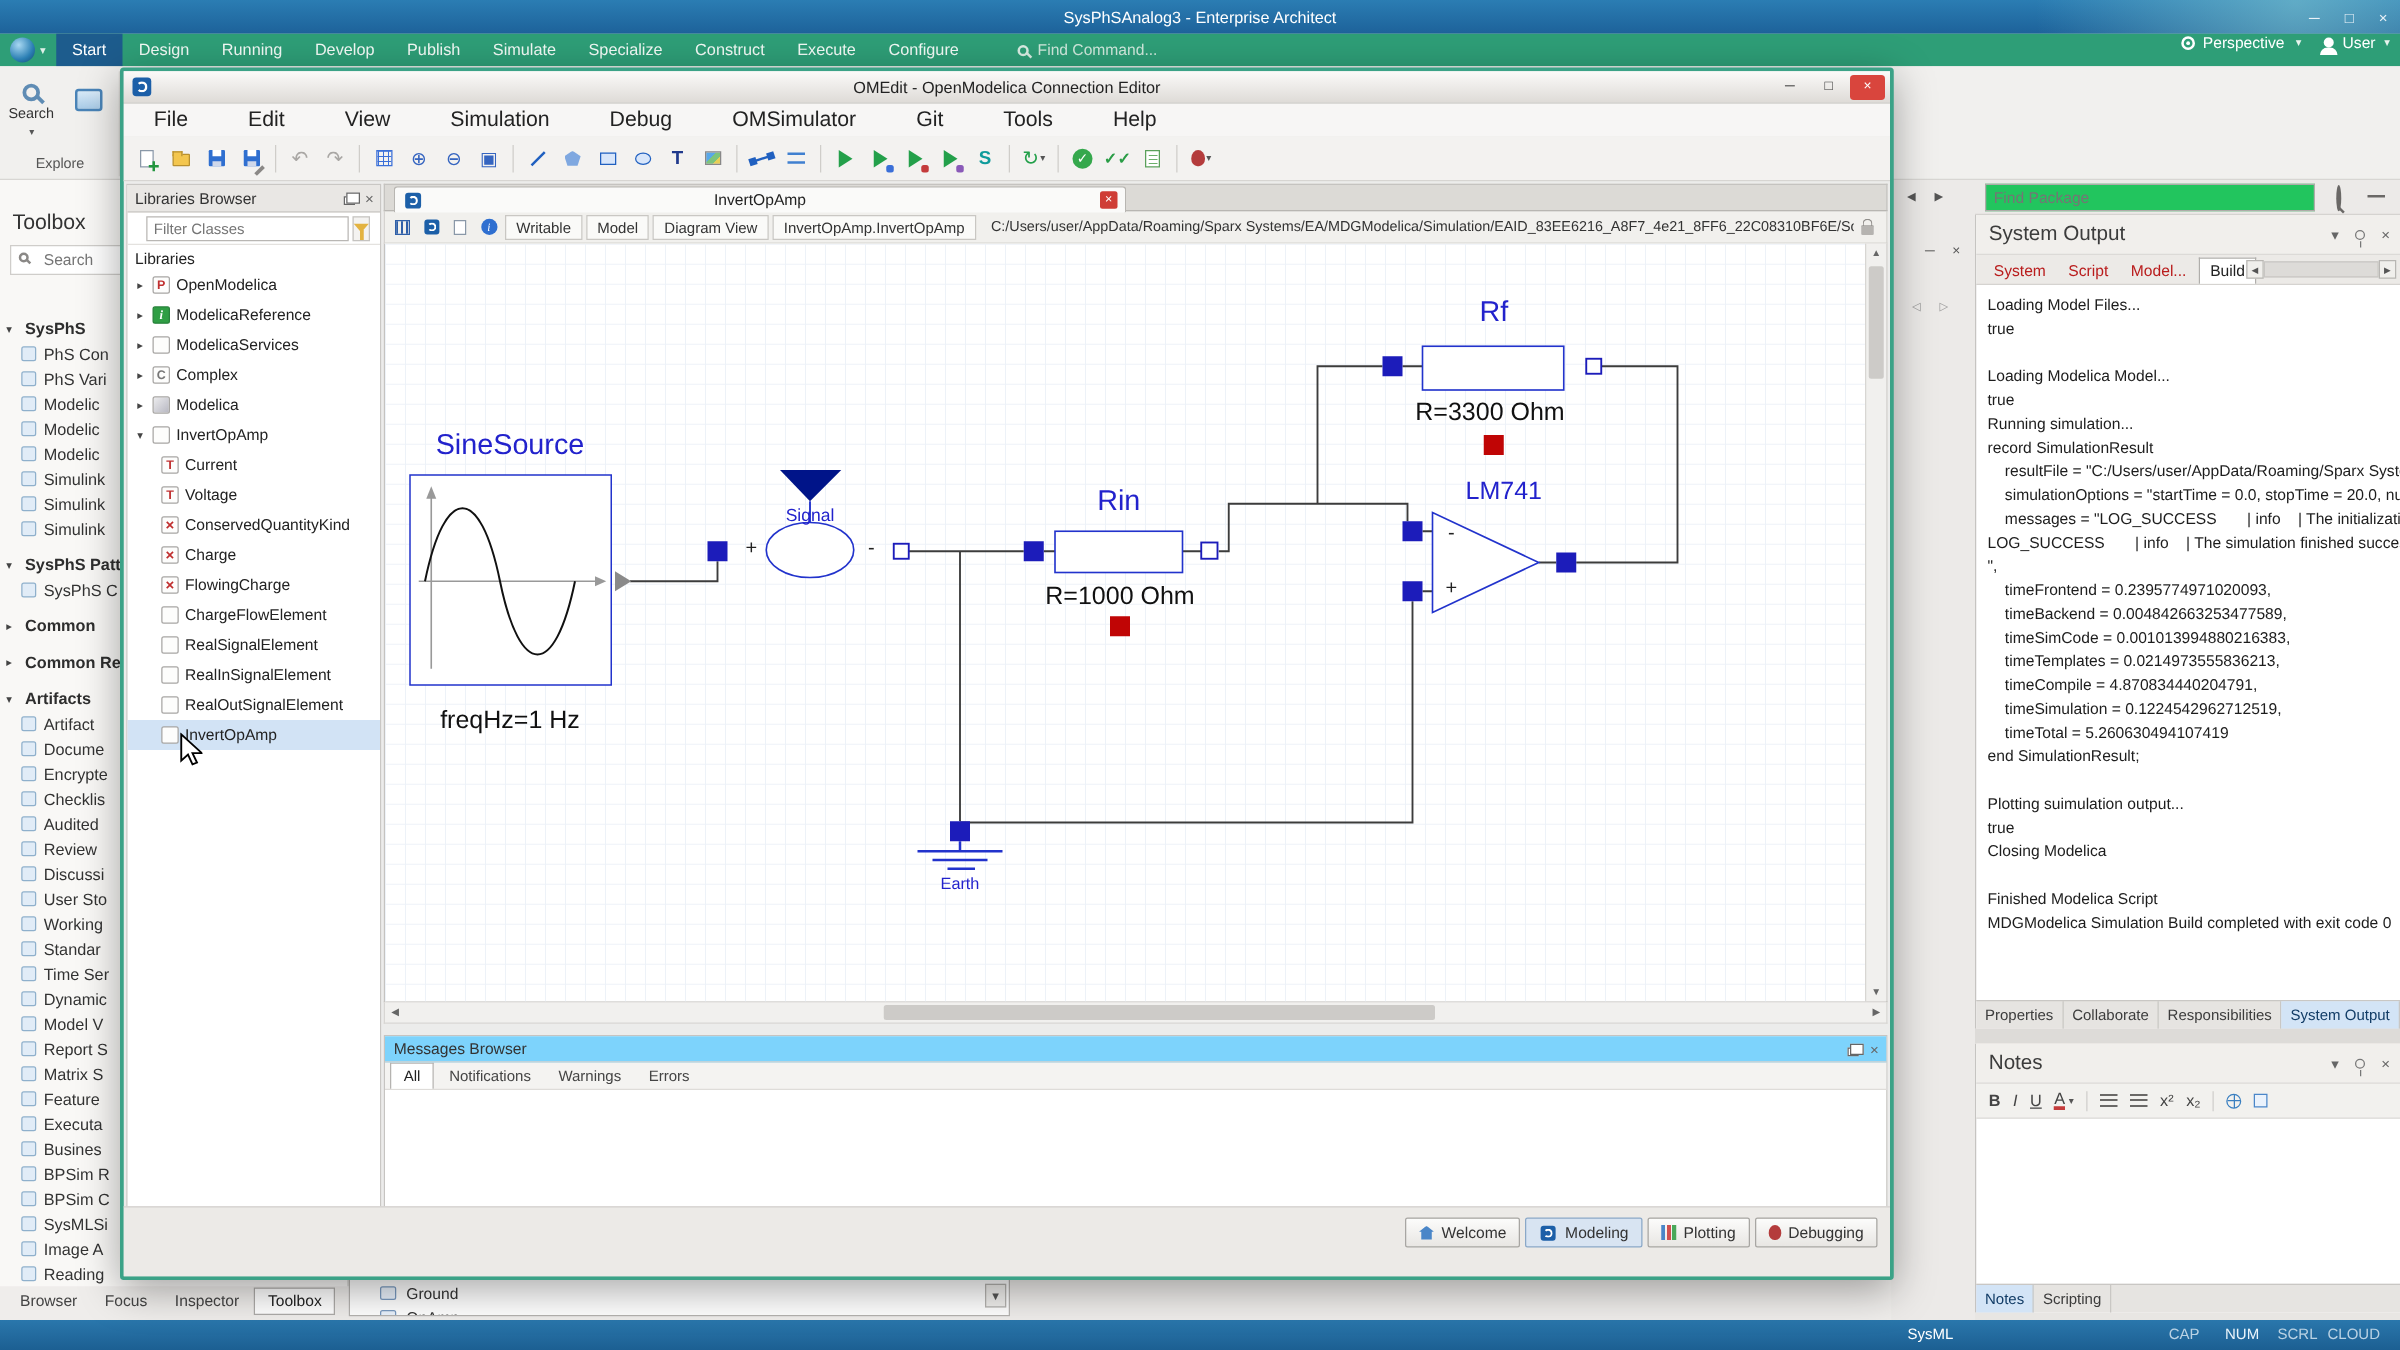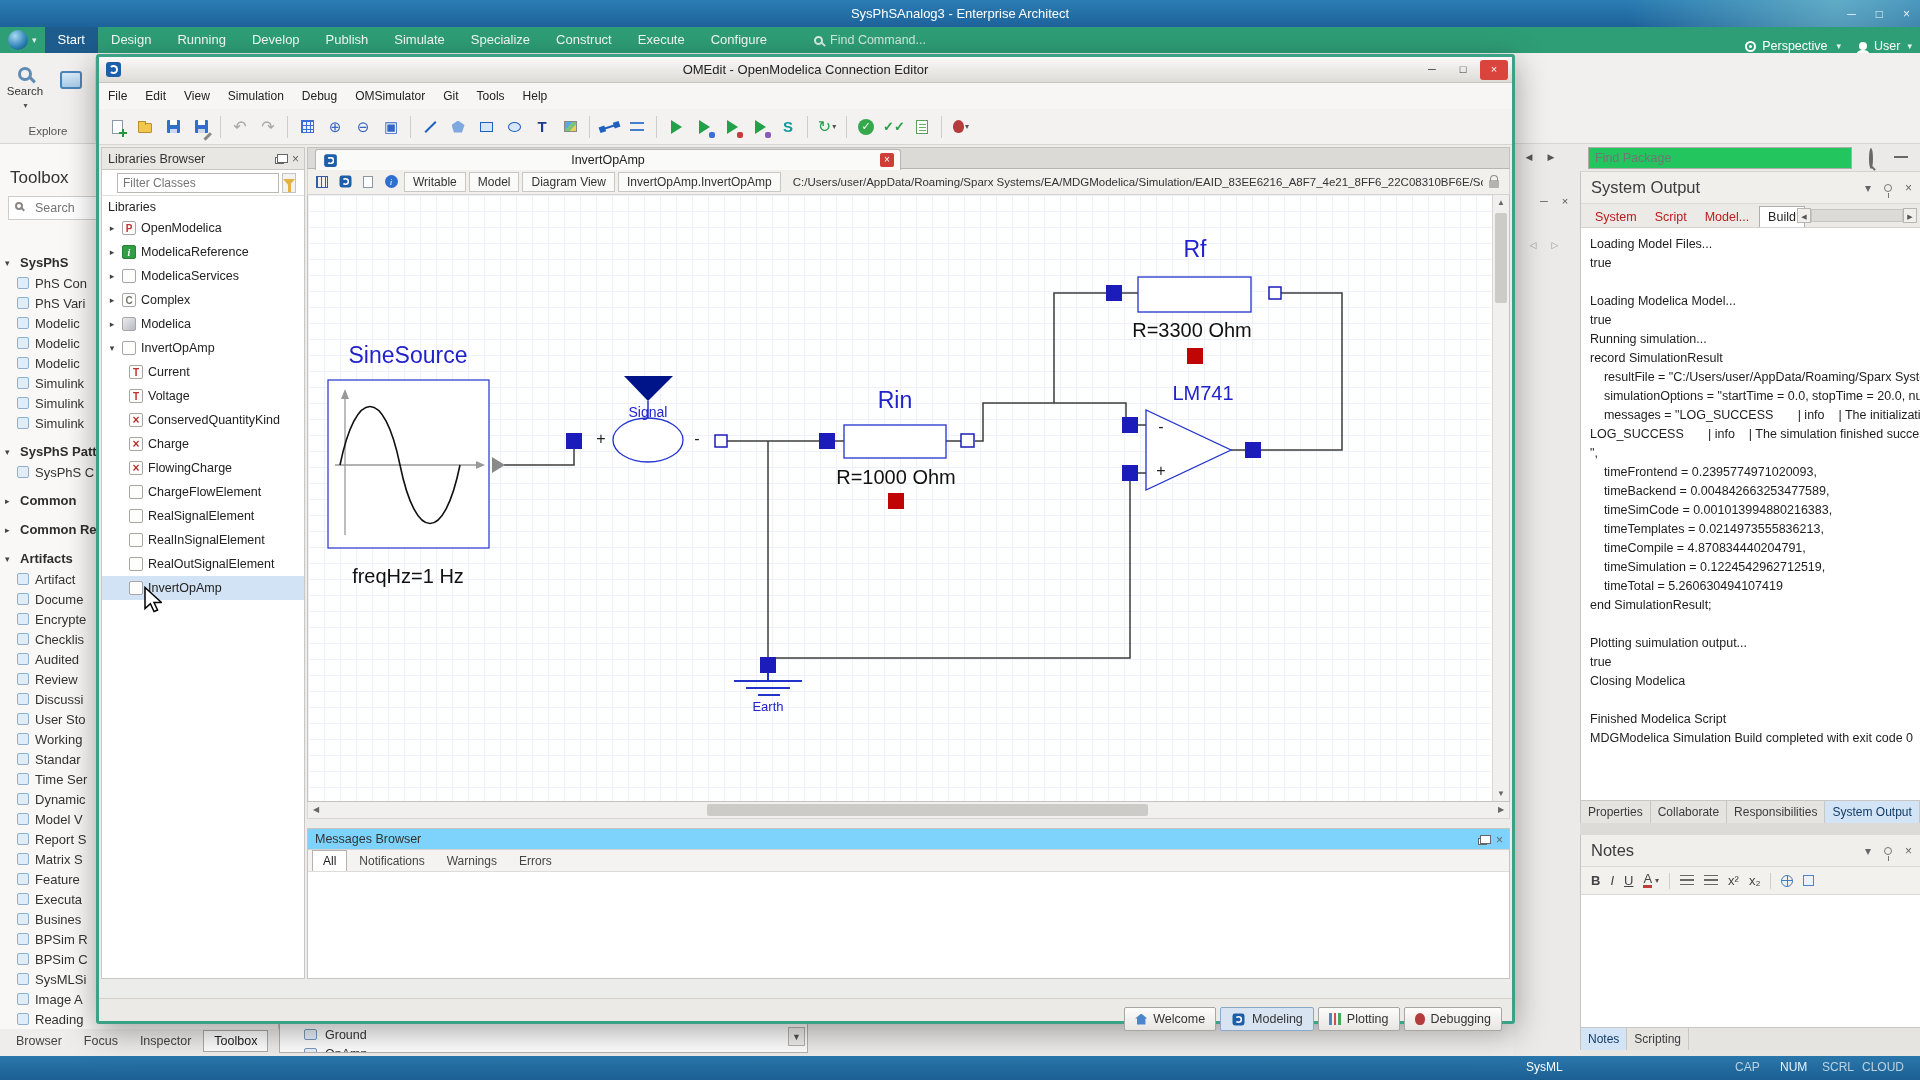--- a/index.html
+++ b/index.html
@@ -18,21 +18,21 @@
   
   #ea-ribbon { position:absolute; left:0; top:27px; width:1920px; height:26px; background:#2e9e77; display:flex; align-items:stretch; }
   .ea-logo-wrap { display:flex; align-items:center; gap:4px; padding:0 8px; }
   .ea-logo { width:20px; height:20px; border-radius:50%; background:radial-gradient(circle at 35% 30%, #a8d8f2, #2b7fb4 60%, #11486e); }
   .ea-logo-dd { color:#dff0e8; font-size:9px; }
   .ribbon-tab { color:#f2faf6; font-size:13px; line-height:26px; padding:0 13px; cursor:default; }
   .ribbon-tab.active { background:#1d5c8d; color:#fff; }
   #find-command { display:flex; align-items:center; gap:7px; margin-left:34px; color:#cfe8dc; font-size:12.5px; }
   .mag { width:9px; height:9px; border:2px solid #d8ece2; border-radius:50%; position:relative; }
   .mag::after { content:""; position:absolute; width:6px; height:2px; background:#d8ece2; transform:rotate(45deg); right:-5px; bottom:-2px; }
-  #ribbon-right { position:absolute; right:8px; top:0; height:26px; display:flex; align-items:flex-end; gap:18px; color:#fff; font-size:12.5px; }
+  #ribbon-right { position:absolute; right:8px; top:0; height:26px; display:flex; align-items:flex-start; gap:18px; color:#fff; font-size:12.5px; }
   .persp-ic { width:11px; height:11px; border:2px solid #fff; border-radius:50%; position:relative; display:inline-block; }
   .persp-ic::after { content:""; position:absolute; inset:2px; background:#fff; border-radius:50%; }
   .person-ic { width:8px; height:8px; background:#fff; border-radius:50%; position:relative; display:inline-block; margin-right:3px; }
   .person-ic::after { content:""; position:absolute; top:8px; left:-3px; width:14px; height:6px; background:#fff; border-radius:7px 7px 0 0; }
   .dd { font-size:9px; color:#e8f4ee; margin-left:3px; }
 
   
   #ea-toolbar { position:absolute; left:0; top:53px; width:1920px; height:91px; background:#f1f0ee; border-bottom:1px solid #d8d6d3; }
   #grp-explore { position:absolute; left:2px; top:4px; width:94px; height:84px; border-right:1px solid #dddbd8; }
   .big-btn { position:absolute; top:4px; width:42px; height:58px; display:flex; flex-direction:column; align-items:center; gap:4px; padding-top:6px; }
@@ -127,21 +127,21 @@
     background:#ececeb; box-shadow:0 8px 32px rgba(0,0,0,.35); z-index:40; }
   #om-title { position:absolute; left:0; top:0; right:0; height:26px; background:linear-gradient(#fbfaf9,#dedbd7); border-bottom:1px solid #c9c7c4; }
   #om-title .title { position:absolute; left:0; right:0; text-align:center; line-height:26px; font-size:13px; color:#222; }
   .om-logo { width:15px; height:15px; border-radius:3px; background:#1c5fa8; position:relative; flex:none; }
   .om-logo::after { content:""; position:absolute; inset:3px; border:2px solid #fff; border-radius:50%; border-left-color:transparent; }
   #om-title .om-logo { position:absolute; left:7px; top:5px; }
   #om-title .ctrls { position:absolute; right:4px; top:3px; display:flex; gap:3px; z-index:2; }
   #om-title .ctrls span { width:28px; height:20px; text-align:center; line-height:19px; font-size:11px; color:#333; border-radius:3px; }
   #om-title .ctrls .cl { background:#d9453d; color:#fff; }
   #om-menu { position:absolute; left:0; top:26px; right:0; height:26px; background:#f7f6f5; border-bottom:1px solid #e0ded b; display:flex; }
-  #om-menu span { font-size:12px; color:#222; line-height:26px; padding:0 9px; }
+  #om-menu span { font-size:17px; color:#222; line-height:26px; padding:0 24px; }
   #om-toolbar { position:absolute; left:0; top:52px; right:0; height:36px; background:#f3f2f0; border-bottom:1px solid #d7d5d2; display:flex; align-items:center; padding-left:4px; }
   .ti { width:26px; height:26px; margin:0 1px; border-radius:3px; display:flex; align-items:center; justify-content:center; position:relative; }
   .tsep { width:1px; height:22px; background:#cfcdc9; margin:0 5px; }
   .g16 { font-size:16px; } .g15 { font-size:15px; } .g13 { font-size:13px; }
   .c-gray { color:#a9a7a4; } .c-blue { color:#3565c0; } .c-green { color:#23a04a; } .c-teal { color:#0f9b9b; font-weight:bold; }
   .i-sheet { width:11px; height:14px; background:#fff; border:1px solid #8a98a8; }
   .plus-badge { position:absolute; right:3px; bottom:3px; width:8px; height:8px;
     background:linear-gradient(#23963f,#23963f) center/8px 2px no-repeat, linear-gradient(#23963f,#23963f) center/2px 8px no-repeat; }
   .i-folder { width:14px; height:10px; background:#f3c64e; border:1px solid #b8902f; border-radius:1px; position:relative; margin-top:3px; }
   .i-folder::before { content:""; position:absolute; top:-3px; left:-1px; width:6px; height:3px; background:#f3c64e; border:1px solid #b8902f; border-bottom:none; }
@@ -223,21 +223,21 @@
   #hscroll { position:relative; height:17px; background:#f1f0ee; border:1px solid #d8d6d3; border-top:none; }
   #hscroll .a { position:absolute; top:0; width:16px; height:16px; font-size:8px; color:#666; text-align:center; line-height:16px; }
   #hscroll .thumb { position:absolute; left:399px; width:441px; top:2px; height:12px; background:#cdcbc8; border-radius:2px; }
   #msg-dock { position:absolute; left:0; right:0; top:681px; bottom:0; background:#fff; border:1px solid #c6c4c1; }
   #msg-head { height:21px; background:#7dd3fc; border-bottom:1px solid #d5d3d0; position:relative; }
   #msg-head .t { font-size:12.5px; color:#333; padding-left:7px; line-height:21px; }
   #msg-head .hicons { position:absolute; right:6px; top:4px; display:flex; gap:9px; align-items:center; }
   #msg-tabs { height:22px; background:#f4f3f1; border-bottom:1px solid #dedcd9; display:flex; align-items:flex-end; padding-left:4px; gap:2px; }
   .msg-tab { font-size:12px; color:#444; padding:3px 10px; }
   .msg-tab.active { background:#fff; border:1px solid #b5b3b0; border-bottom:none; color:#222; }
-  #om-bottombar { position:absolute; left:0; right:0; bottom:0; height:23px; background:#eceae7; border-top:1px solid #d2d0cd; }
+  #om-bottombar { position:absolute; left:0; right:0; bottom:0; height:56px; background:#eceae7; border-top:1px solid #d2d0cd; }
   #persp-btns { position:absolute; right:10px; top:8px; display:flex; gap:4px; }
   .persp-btn { height:24px; display:flex; align-items:center; gap:6px; padding:0 10px; border:1px solid #a8a6a3; border-radius:2px;
     background:linear-gradient(#fcfcfb,#e8e6e3); font-size:12.5px; color:#333; }
   .persp-btn.active { background:#d8e4f2; border-color:#8aa8c8; }
   .pb-home { width:12px; height:11px; background:#4a86c8; clip-path:polygon(50% 0,100% 45%,85% 45%,85% 100%,15% 100%,15% 45%,0 45%); }
   .pb-chart { width:12px; height:12px; background:linear-gradient(90deg,#4a86c8 0 28%,transparent 28% 38%,#d05050 38% 62%,transparent 62% 72%,#4aa85a 72% 100%); }
   .pb-bug { width:10px; height:12px; background:#b43c3c; border-radius:50% 50% 45% 45%; }
 
   
   #cursor { position:absolute; left:143px; top:586px; z-index:99; }

